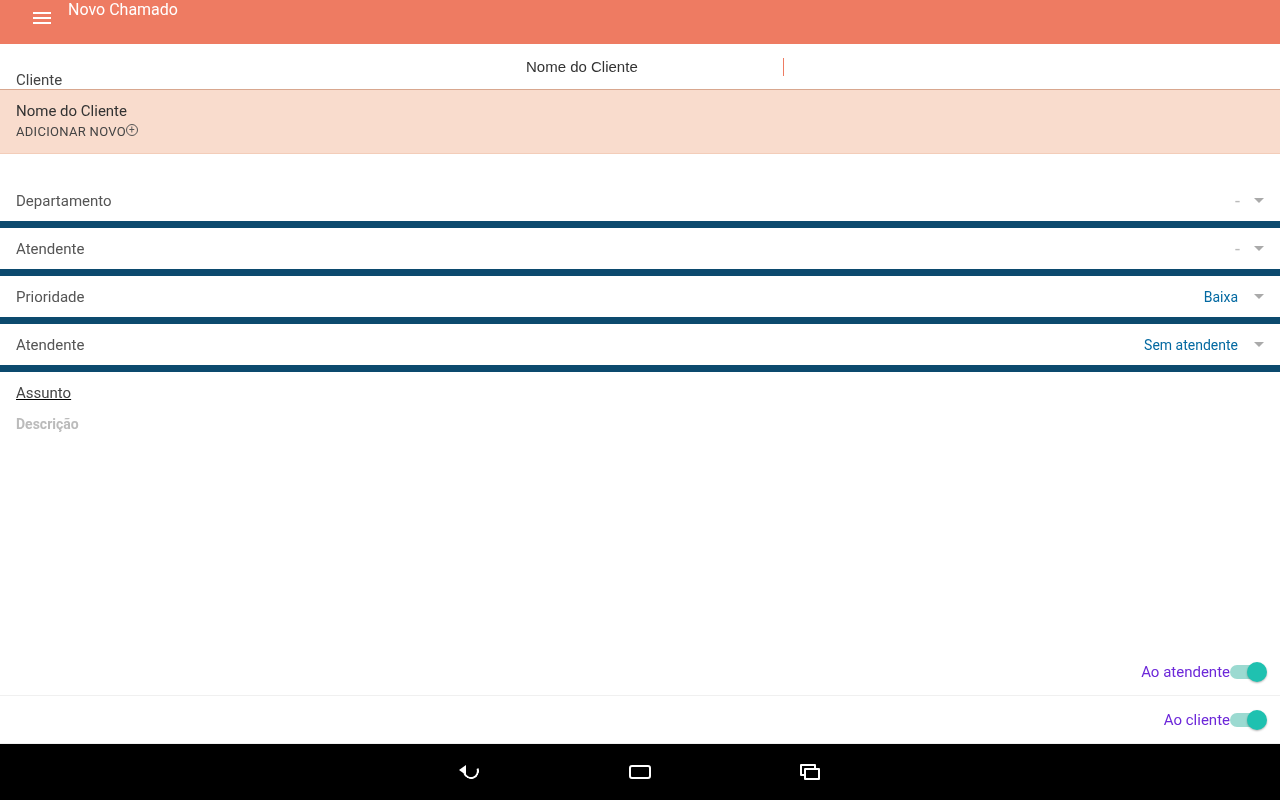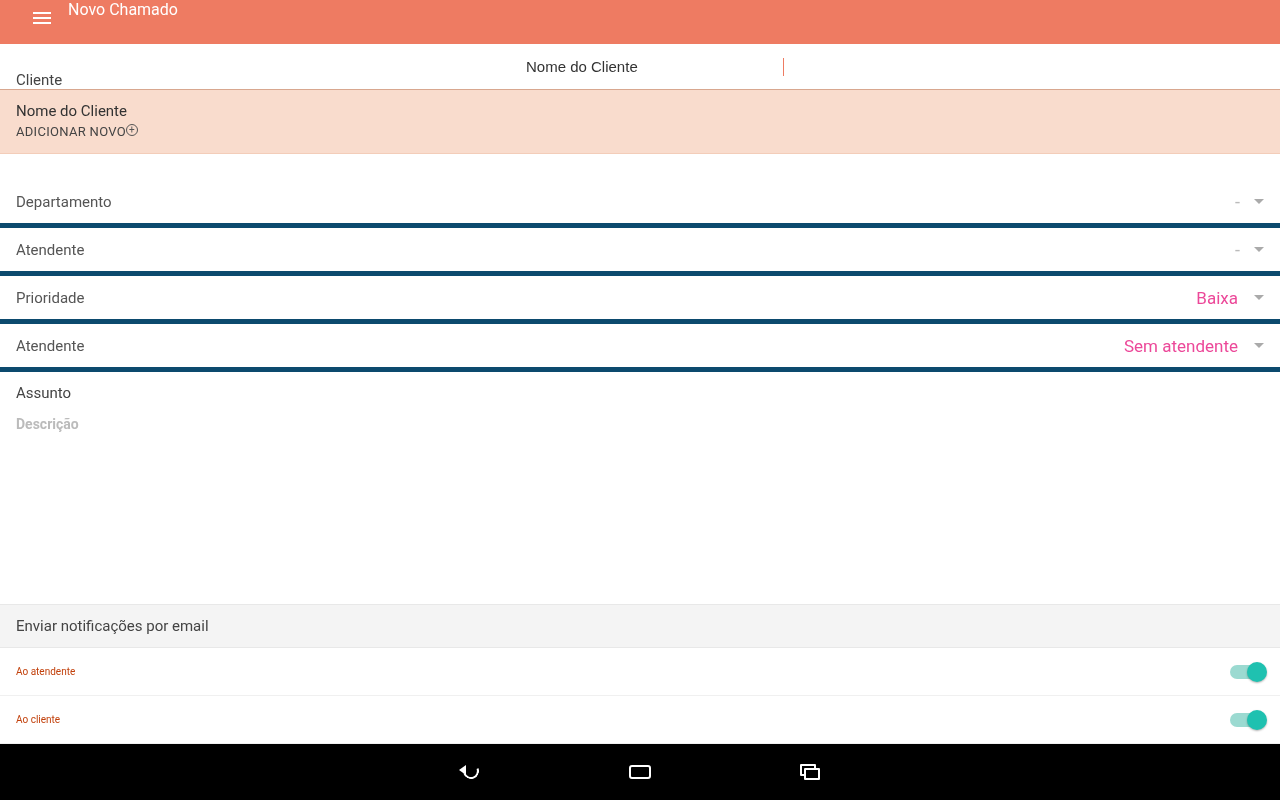--- a/index.html
+++ b/index.html
@@ -26,37 +26,37 @@
   .client-row input { border:none; outline:none; font-size:15px; color:#333; width:260px; background:transparent; }
   .cursor { display:inline-block; width:1px; height:18px; background:#ee7b62; margin-left:-3px; vertical-align:middle; }
 
   .suggest { background:#f9dccd; padding: 12px 16px 14px 16px; border-bottom:1px solid #f3cdb9; }
   .suggest .s1 { color:#333; font-size:15px; margin-bottom:4px; }
   .suggest .s2 { color:#444; font-size:13px; letter-spacing:0.3px; display:flex; }
   .plus-circ { width:12px; height:12px; border:1px solid #555; border-radius:50%; display:inline-flex; align-items:center; justify-content:center; font-size:10px; line-height:1; color:#555; }
 
   .gap { height:26px; background:#fff; }
 
-  .sel-row { display:flex; align-items:center; height:48px; padding:0 16px; border-bottom:5px solid #0c4a6e; cursor:pointer; }
+  .sel-row { display:flex; align-items:center; height:48px; padding:0 16px; border-bottom:7px solid #0c4a6e; cursor:pointer; }
   .sel-row .label { color:#555; font-size:15px; flex:1; }
-  .sel-row .val { color:#ec4899; font-size:17px; margin-right:16px; }
+  .sel-row .val { color:#0369a1; font-size:14px; margin-right:16px; }
   .sel-row .dash { color:#bbb; font-size:18px; margin-right:14px; line-height:1; }
   .chev { width:0; height:0; border-left:5px solid transparent; border-right:5px solid transparent; border-top:5px solid #aaa; }
 
-  .input-row { padding: 12px 4px 4px 16px; }
+  .input-row { padding: 12px 4px 4px 16px; text-decoration: underline; }
   .input-row .label { color:#444; font-size:15px; }
   .desc-row { padding: 10px 16px; font-weight: bold; }
   .desc-row .ph { color:#bbb; font-size:14px; }
 
   .filler { flex:1; }
 
   .section-hdr { background:#f4f4f4; padding: 12px 16px; color:#444; font-size:15px; border-top:1px solid #e8e8e8; border-bottom:1px solid #e8e8e8; }
 
   .toggle-row { display:flex; align-items:center; height:48px; padding:0 16px; border-bottom:1px solid #f0f0f0; }
-  .toggle-row .label { flex:1; color:#c2410c; font-size:10px; }
+  .toggle-row .label { flex:1; color:#6d28d9; font-size:15px;text-align:right; }
   .switch { position:relative; width:34px; height:14px; background:#9bdad1; border-radius:10px; cursor:pointer; }
   .switch .knob { position:absolute; right:-3px; top:-3px; width:20px; height:20px; background:#1fc1b0; border-radius:50%; box-shadow:0 1px 2px rgba(0,0,0,0.3); }
 
   .navbar { height:56px; background:#000; display:flex; align-items:center; justify-content:center; gap:130px; flex-shrink:0; }
   .nav-btn { width:40px; height:40px; display:flex; align-items:center; justify-content:center; cursor:pointer; }
   .nav-back { position:relative; width:22px; height:22px; }
   .nav-back .arc { position:absolute; left:4px; top:2px; width:16px; height:16px; border:2px solid #fff; border-left-color:transparent; border-top-color:transparent; border-radius:50%; transform:rotate(25deg); }
   .nav-back .tri { position:absolute; left:0; top:4px; width:0; height:0; border-top:5px solid transparent; border-bottom:5px solid transparent; border-right:7px solid #fff; }
   .nav-home { width:22px; height:14px; border:2px solid #fff; border-radius:3px; }
   .nav-recent { position:relative; width:20px; height:16px; }
@@ -123,21 +123,20 @@
     <div class="input-row">
       <div class="label">Assunto</div>
     </div>
 
     <div class="desc-row">
       <div class="ph">Descrição</div>
     </div>
 
     <div class="filler"></div>
 
-    <div class="section-hdr">Enviar notificações por email</div>
 
     <div class="toggle-row">
       <div class="label">Ao atendente</div>
       <div class="switch">
         <div class="knob"></div>
       </div>
     </div>
 
     <div class="toggle-row">
       <div class="label">Ao cliente</div>

